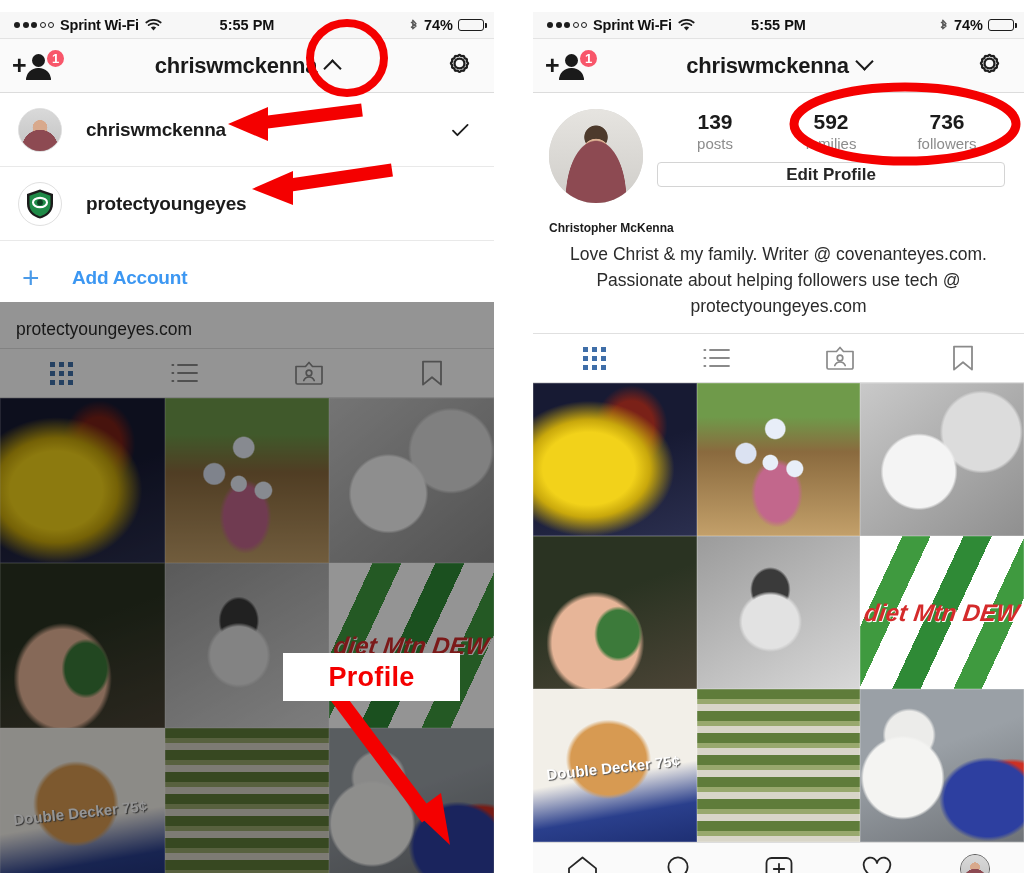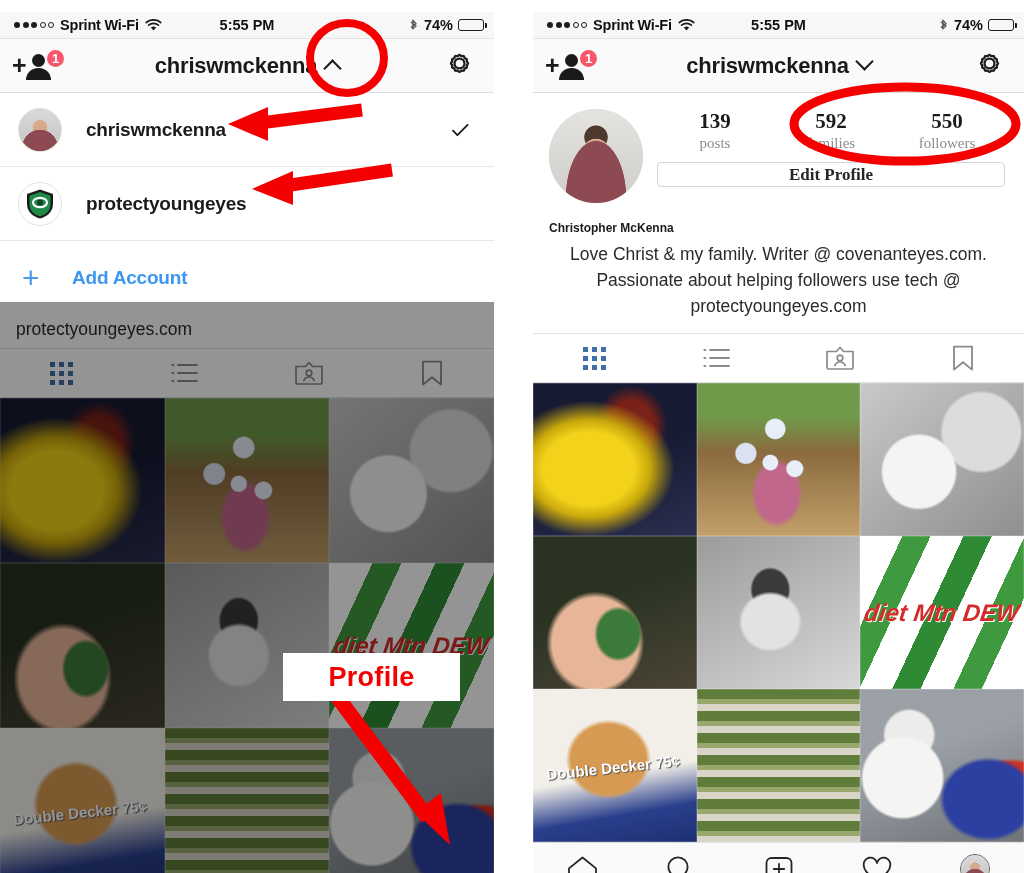--- a/index.html
+++ b/index.html
@@ -89,21 +89,21 @@
       radial-gradient(ellipse at 50% 95%, #8d4a52 0 45%, transparent 46%),
       radial-gradient(circle at 50% 46%, #dcb193 0 19%, transparent 20%),
       radial-gradient(circle at 50% 30%, #4d3a2c 0 14%, transparent 15%),
       linear-gradient(#e6e4e0,#cfcdc9);}
 
   
   .shield-wrap{width:44px;height:44px;border-radius:50%;background:#fff;border:1px solid #e0e0e0;
                flex:0 0 44px;display:flex;align-items:center;justify-content:center;}
 
   
-  .profile-head { display:flex; padding: 16px 19px 0 16px; font-family: Liberation Serif, serif; }
+  .profile-head { display:flex; padding: 16px 19px 0 16px; }
   .p-avatar { width:94px; height:94px; border-radius:50%; overflow:hidden; position:relative;
               background:#d5d3cf; flex:0 0 94px; }
   .p-right { flex:1; margin-left:14px; }
   .stats { display:flex; align-items:flex-start; }
   .stat { flex:1; text-align:center; }
   .stat .num { font-size:21px; font-weight:bold; color:#1b1b1b; line-height:25px;}
   .stat .lbl { font-size:15px; color:#8c8c8c; line-height:19px;}
   .edit-btn { margin-top:9px; height:25px; border:1px solid #d4d4d4; border-radius:4px;
               display:flex; align-items:center; justify-content:center;
               font-size:17px; font-weight:bold; color:#262626; background:#fff;}
@@ -381,21 +381,21 @@
         <div class="stats" id="stats-row">
             <div class="stat">
               <div class="num">139</div>
               <div class="lbl">posts</div>
             </div>
             <div class="stat">
               <div class="num">592</div>
               <div class="lbl">families</div>
             </div>
             <div class="stat">
-              <div class="num">550</div>
+              <div class="num">736</div>
               <div class="lbl">followers</div>
             </div>
           </div>
         <div class="edit-btn">Edit Profile</div>
       </div>
     </div>
 
     <div class="bio">
       <div class="bio-name">Christopher McKenna</div>
       <div class="bio-text">Love Christ &amp; my family. Writer @ covenanteyes.com.</div>

